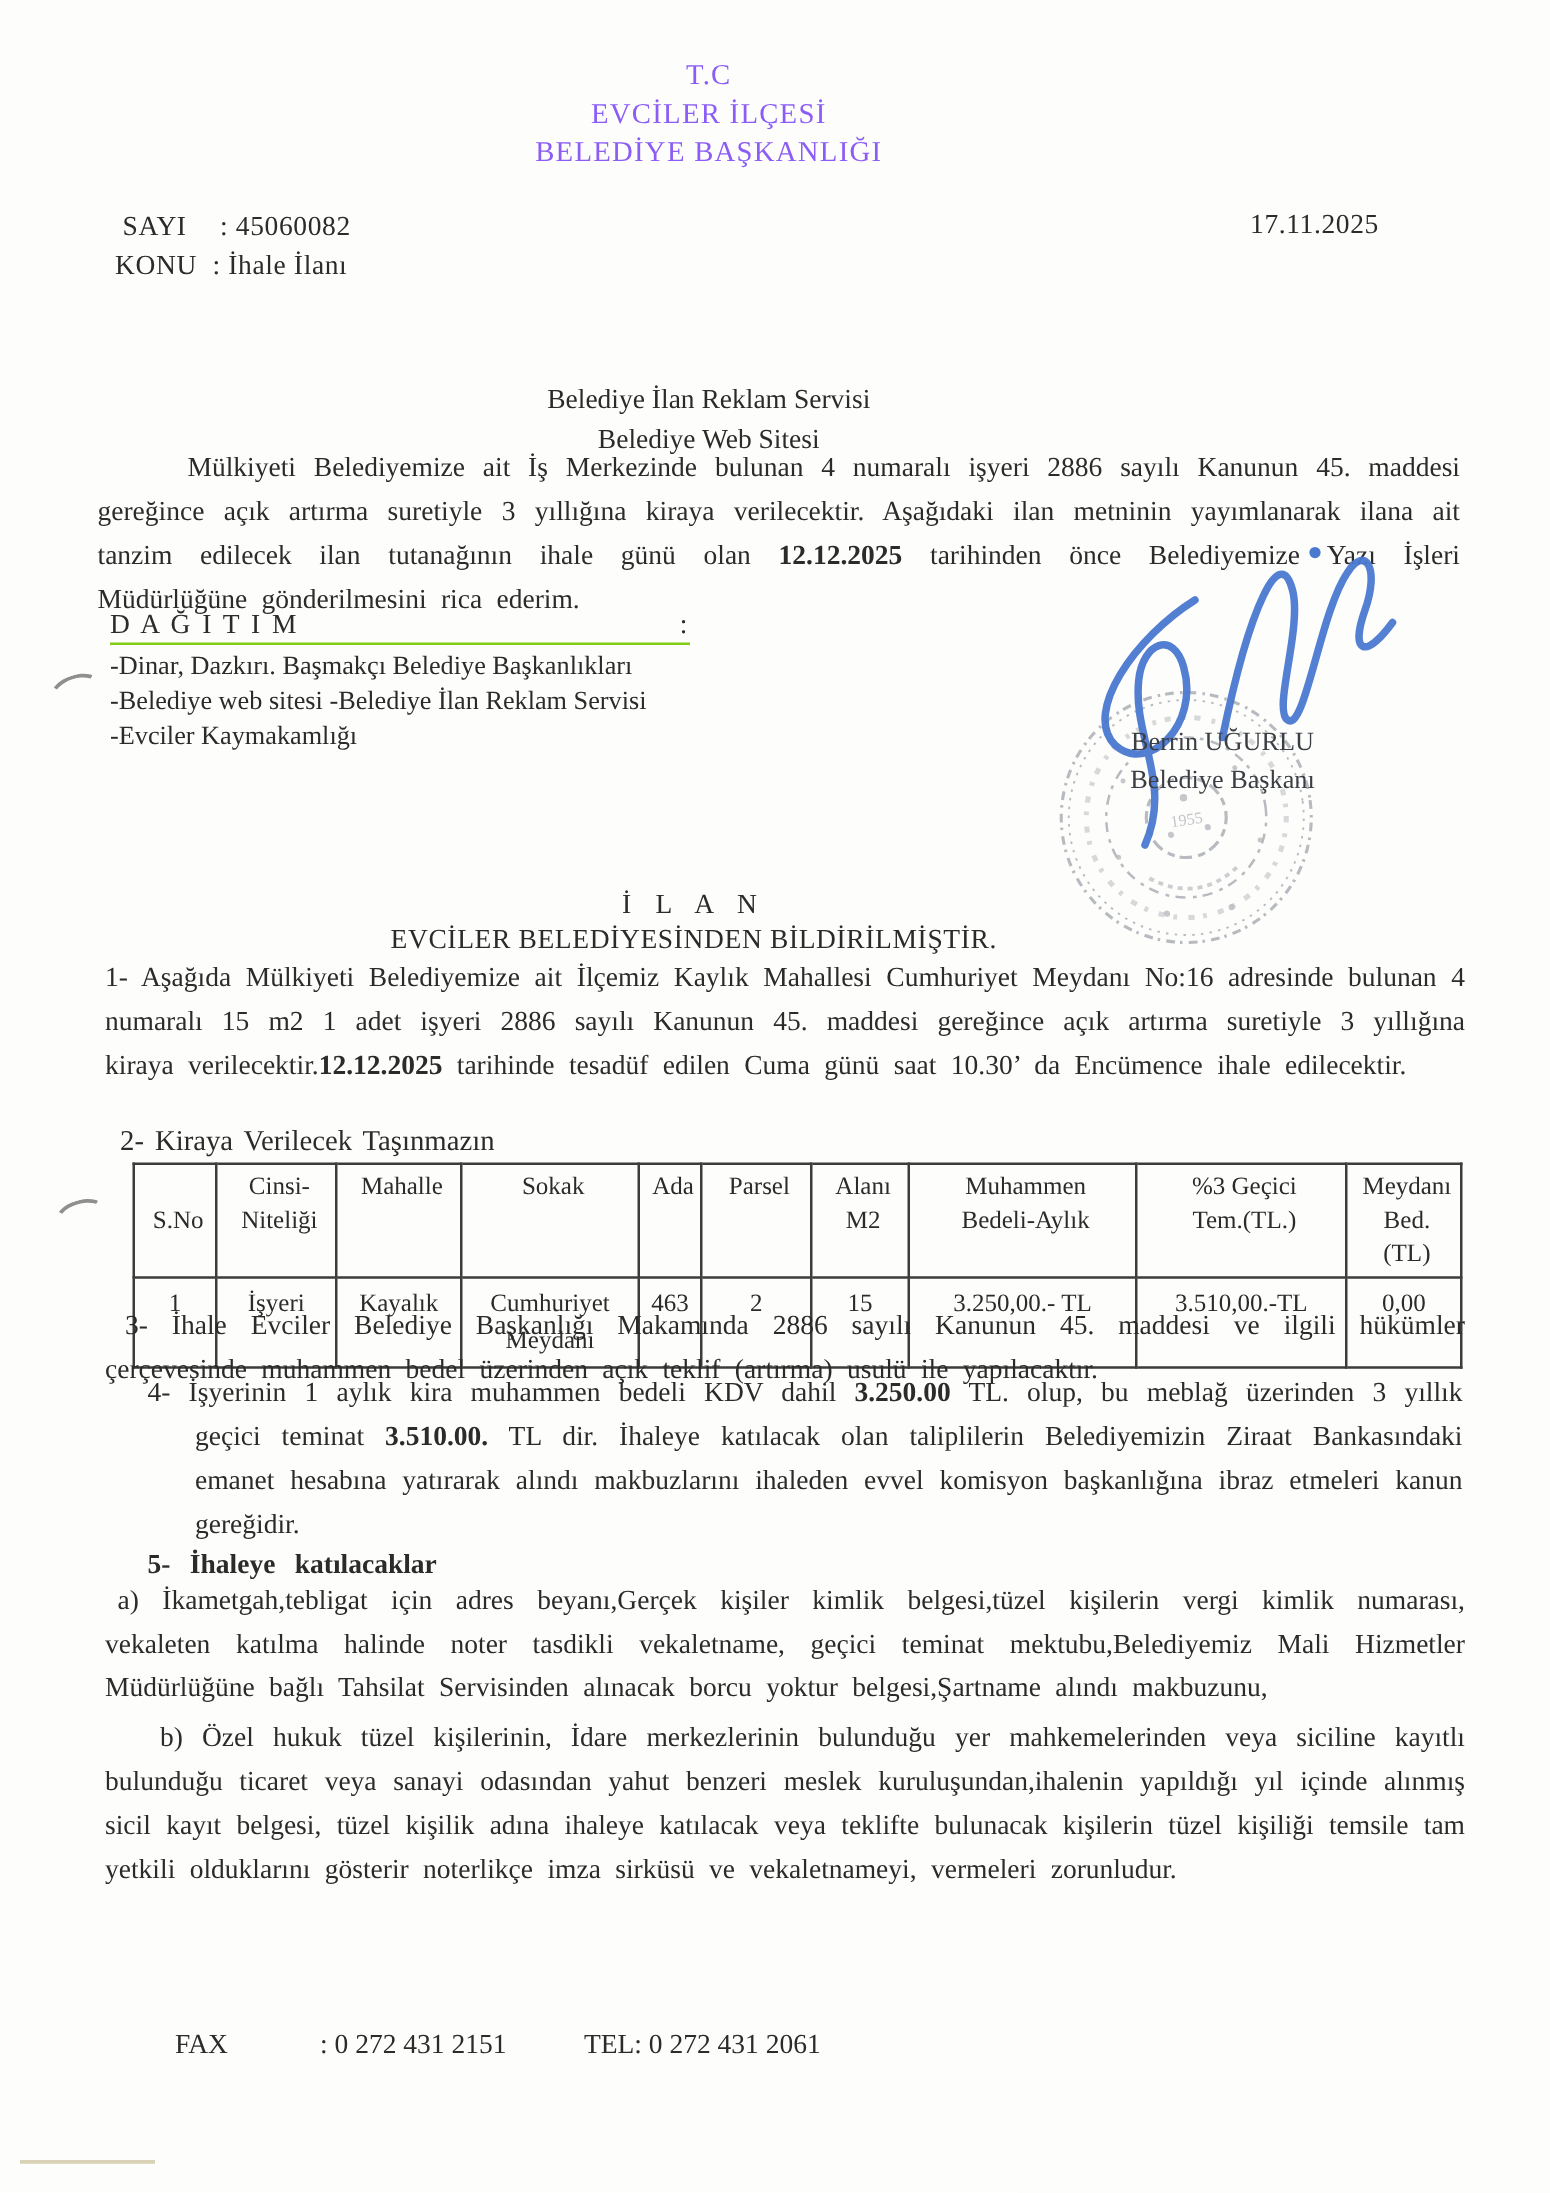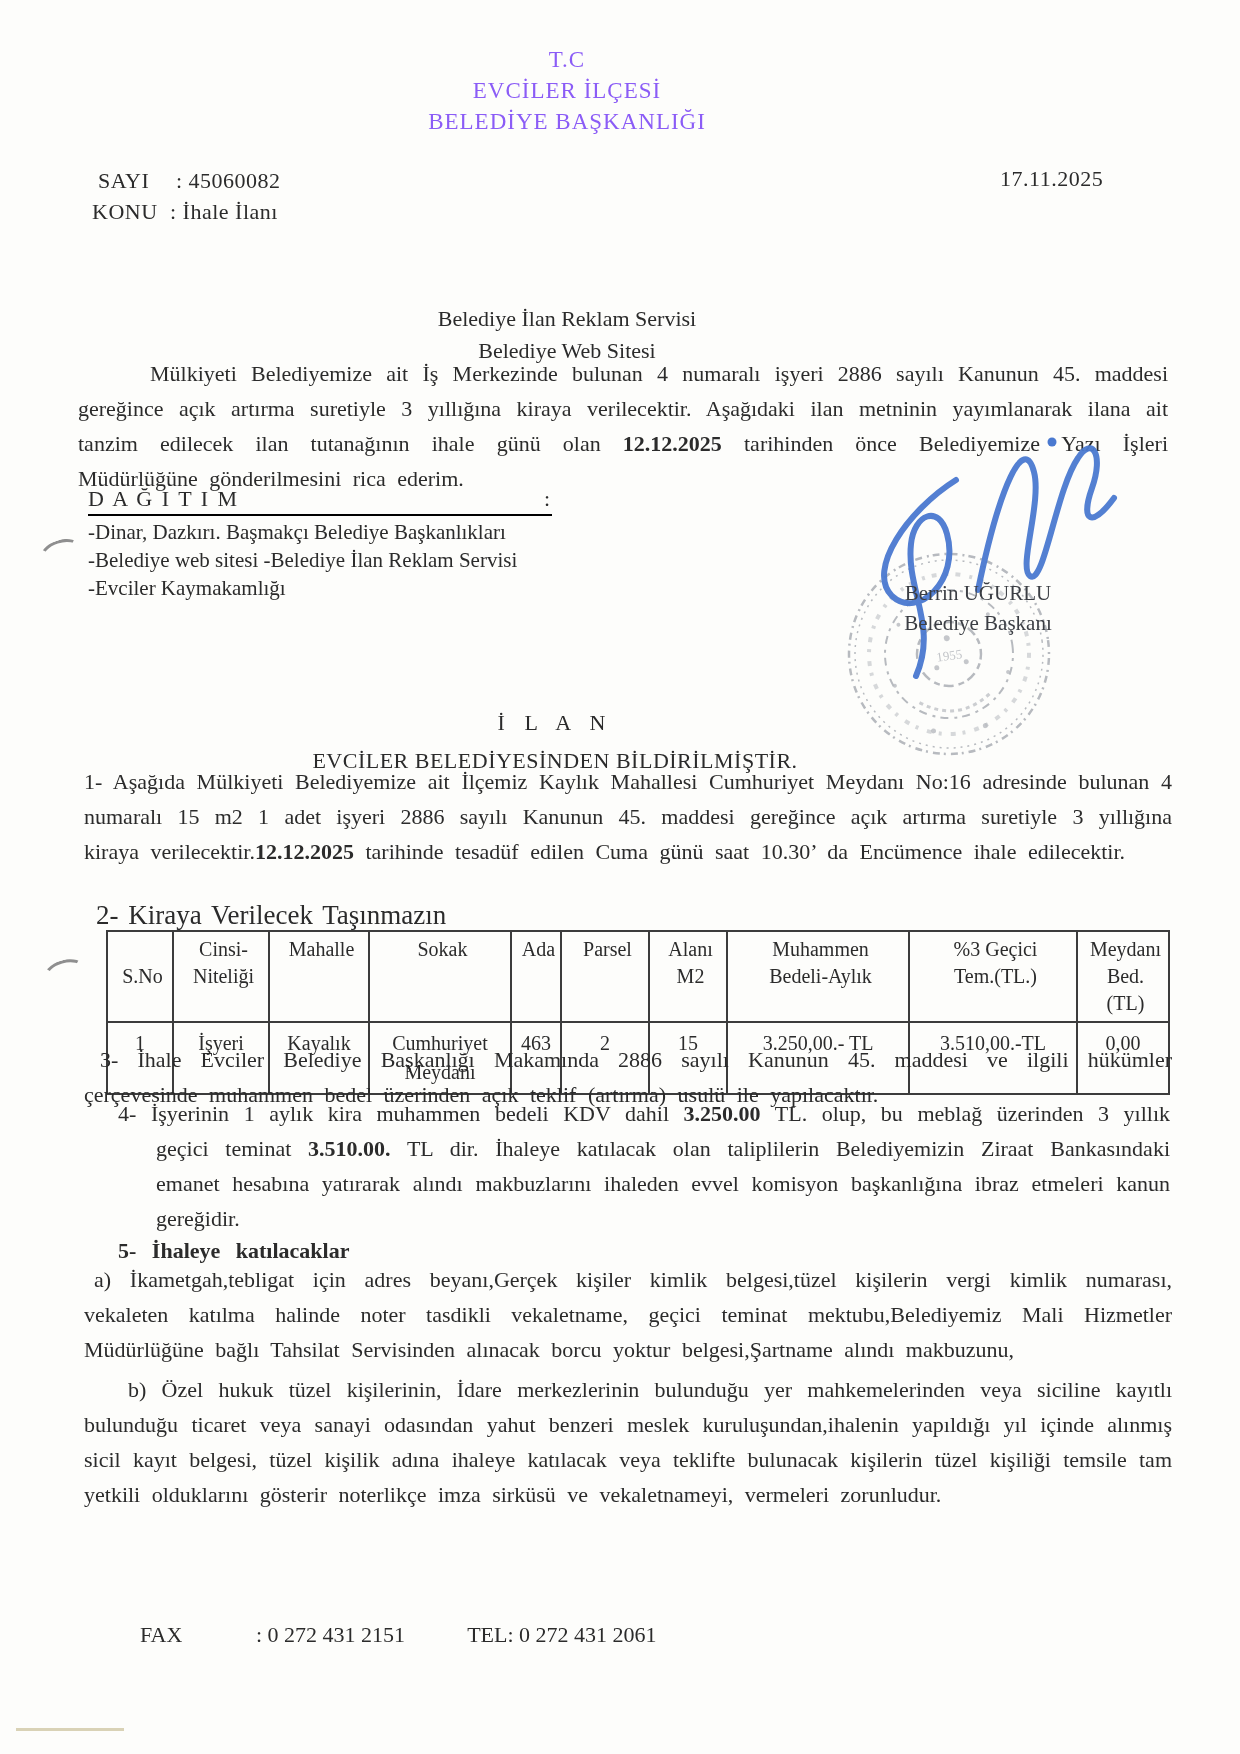--- a/index.html
+++ b/index.html
@@ -23,37 +23,37 @@
   .meta-label { display:inline-block; width:78px; }
   .doc-date { font-size:22px; letter-spacing:.5px; }
 
   
   .subject { top:268px; left:0; width:1134px; text-align:center; font-size:22px; line-height:32px;margin-top:35px; }
 
   
   .intro { top:356px; left:78px; width:1090px; text-indent:72px; }
 
   
-  .dagitim-head { top:486px; left:88px; width:464px; display:flex; font-size:22px; border-bottom:2px solid #000000; padding-bottom:2px; letter-spacing:2px;text-align:center; }
+  .dagitim-head { top:486px; left:88px; width:464px; display:flex; font-size:22px; border-bottom:2px solid #84cc16; padding-bottom:2px; letter-spacing:2px;text-align:center; }
   .dagitim-colon { margin-left:auto; }
   .dagitim-list { top:518px; left:88px; font-size:21px; line-height:28px; }
 
   
   .stamp { top:548px; left:843px; width:212px; height:212px; opacity:.62; transform:rotate(-8deg); }
   .sig { top:418px; left:828px; width:310px; height:268px; }
   .signer { top:578px; left:818px; width:320px; text-align:center; font-size:21px; line-height:30px; color:#3b3e44; }
 
   
   .ilan { top:710px; left:0; width:1110px; text-align:center; }
   .ilan-title { font-size:22px; letter-spacing:7px; }
-  .ilan-sub { font-size:22px; margin-top:12px; letter-spacing:.5px; }
+  .ilan-sub { font-size:22px; margin-top:2px; letter-spacing:.5px; }
 
   
   .item1 { top:764px; left:84px; width:1088px; }
-  .tbl-cap { top:900px; left:96px; font-size:27px; word-spacing:3px; }
+  .tbl-cap { top:900px; left:96px; font-size:23px; word-spacing:3px; }
   .item3 { top:1042px; left:84px; width:1088px; text-indent:16px; }
   .item4 { top:1096px; left:118px; width:1052px; padding-left:38px; text-indent:-38px; }
   .item5h { top:1238px; left:118px; font-size:22px; font-weight:bold; word-spacing:10px; }
   .item5a { top:1262px; left:84px; width:1088px; text-indent:10px; }
   .item5b { top:1372px; left:84px; width:1088px; text-indent:44px; }
   .item6 { top:1488px; left:118px; width:1052px; padding-left:38px; text-indent:-38px; }
   .item7 { top:1550px; left:118px; width:1052px; padding-left:38px; text-indent:-38px; }
 
   
   .tender-table { top:930px; left:106px; border-collapse:collapse; table-layout:fixed; font-size:20px; }

